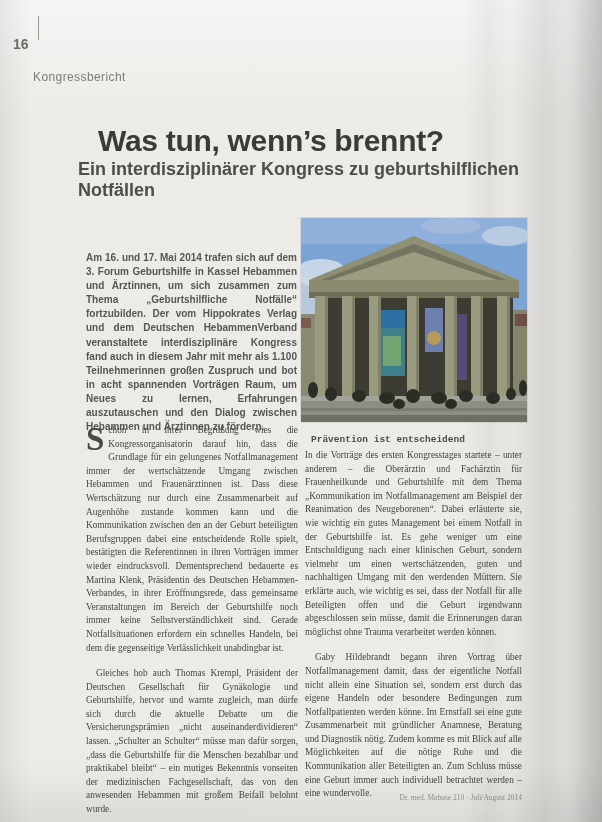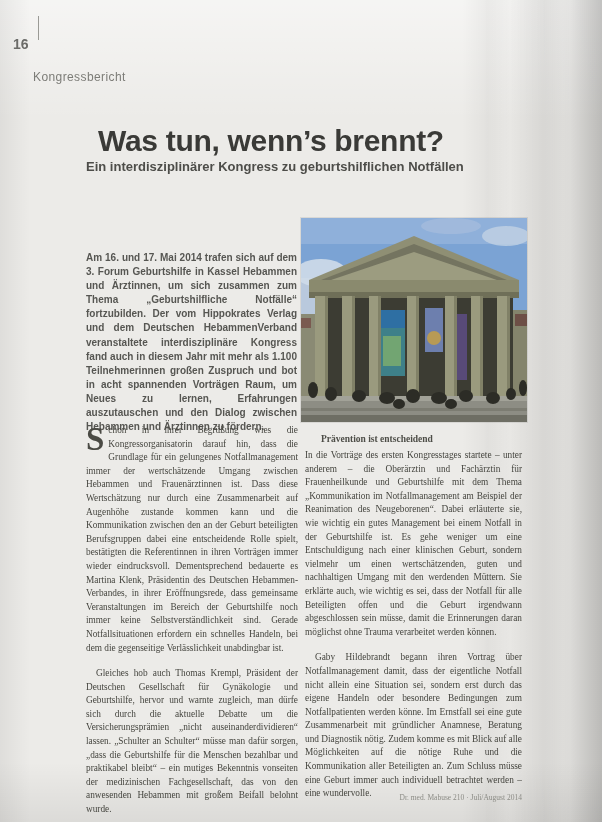--- a/index.html
+++ b/index.html
@@ -17,32 +17,32 @@
   .streaks{position:absolute;right:0;top:0;width:140px;height:822px;pointer-events:none;
     background:
       linear-gradient(90deg, transparent 0px, rgba(0,0,0,0.045) 26px, transparent 48px, rgba(0,0,0,0.05) 82px, transparent 108px, rgba(0,0,0,0.08) 140px);
   }
   .pageheader{position:absolute;left:0;top:16px;width:300px;height:26px;}
   .pagenum{position:absolute;left:13px;top:20px;font-size:14px;font-weight:bold;color:#6b6b68;}
   .headrule{position:absolute;left:38px;top:0px;width:1px;height:24px;background:#9a9a95;}
   .sectionlabel{position:absolute;left:33px;top:6px;font-size:12px;color:#7c7c77;letter-spacing:0.4px;margin-top:48px;}
 
   .title{position:absolute;left:86px;top:112px;width:460px;font-size:30px;line-height:34px;font-weight:bold;color:#3a3a37;letter-spacing:-0.3px;}
-  .subtitle{position:absolute;left:86px;top:159px;width:460px;font-size:13px;font-weight:bold;color:#4d4d49;}
+  .subtitle{position:absolute;left:78px;top:159px;width:460px;font-size:18px;font-weight:bold;color:#4d4d49;}
   .author{position:absolute;left:86px;top:191px;width:300px;font-size:11px;font-weight:bold;font-style:italic;color:#85857f;}
 
   .lead{position:absolute;left:86px;top:251px;width:211px;font-size:10px;line-height:14.1px;font-weight:bold;color:#565652;text-align:justify;}
 
   .col{position:absolute;font-family:"Liberation Serif",serif;font-size:9.3px;line-height:13.6px;color:#45453f;text-align:justify;}
   .col1{left:86px;top:424px;width:212px;}
   .col2{left:305px;top:449px;width:217px;}
   .col p{margin:0;}
   .col p.indent{text-indent:10px;margin-top:12px;}
   .dropcap{float:left;font-size:33px;line-height:26px;font-weight:bold;color:#4a4a44;padding:2px 4px 0 0;font-family:"Liberation Serif",serif;}
-  .crosshead{position:absolute;left:321px;top:434px;width:217px;font-size:9.5px;font-weight:bold;color:#4d4d47;font-family:Liberation Serif, serif;}
+  .crosshead{position:absolute;left:311px;top:434px;width:217px;font-size:9.5px;font-weight:bold;color:#4d4d47;font-family:Liberation Mono, monospace;}
 
   .photo{position:absolute;left:301px;top:218px;width:226px;height:204px;box-shadow:0 0 0 1px rgba(0,0,0,0.08);}
   .photo svg{display:block;}
 
   .pagefooter{position:absolute;left:305px;top:793px;width:217px;font-size:7.5px;color:#8b8b85;text-align:right;font-family:Liberation Serif, serif;}
 </style>
 </head>
 <body>
 
 <div class="page">

